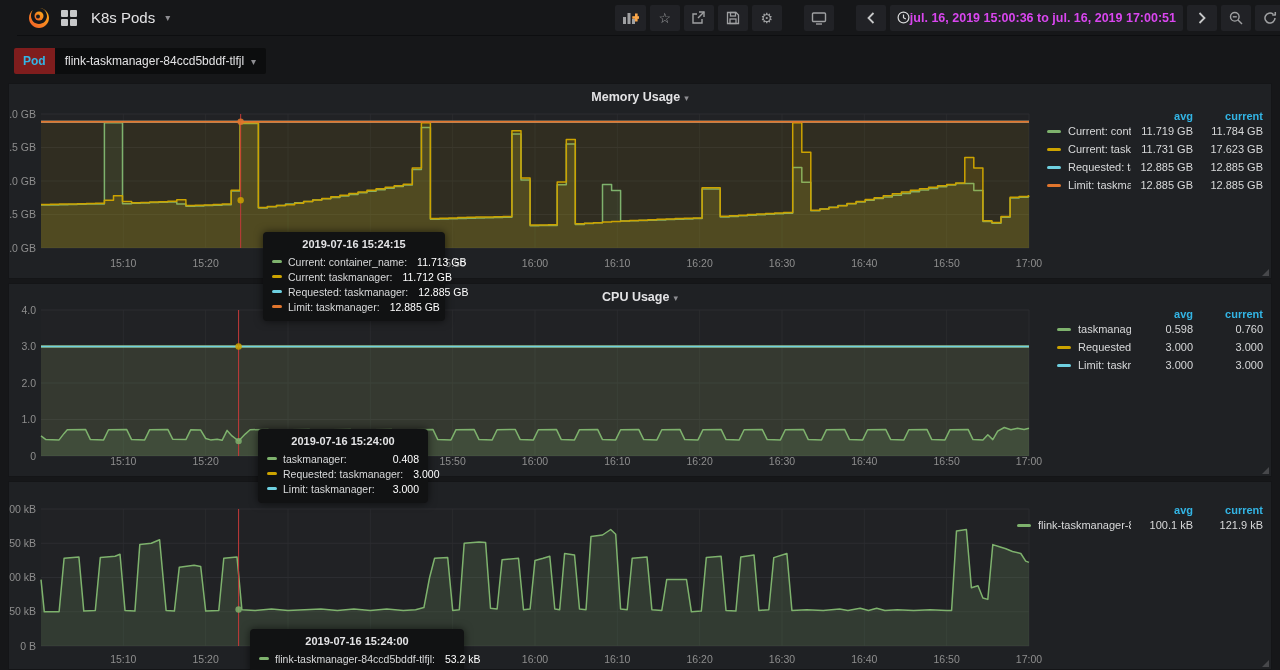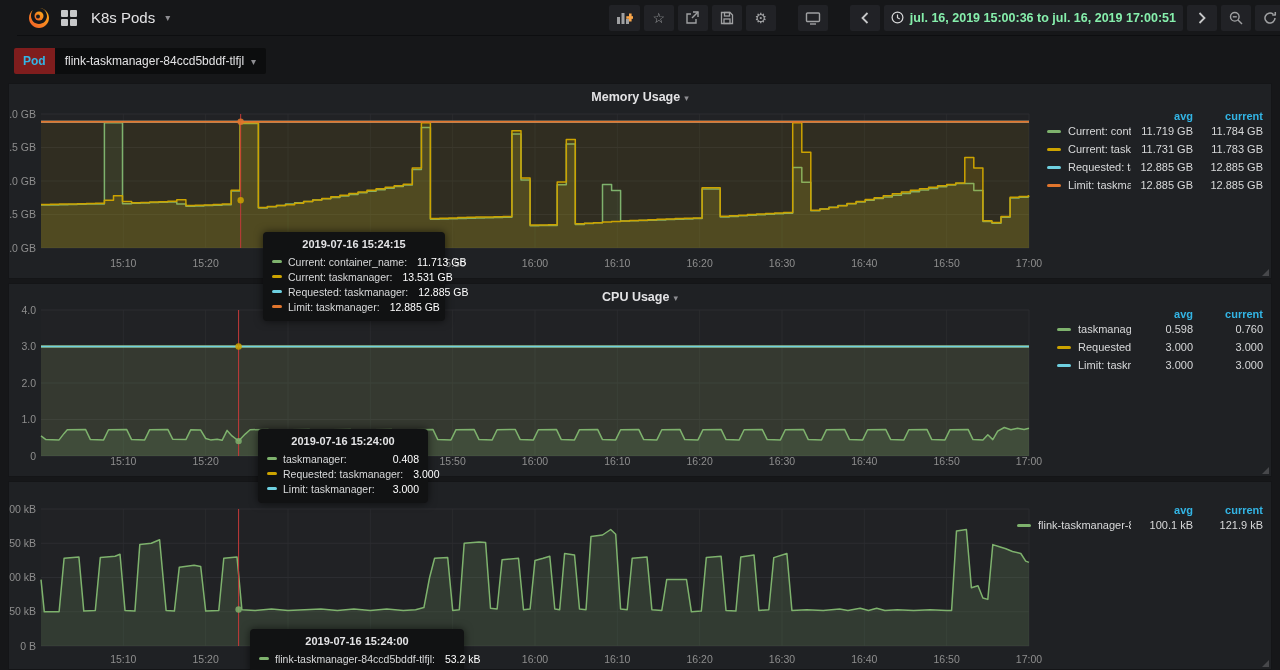--- a/index.html
+++ b/index.html
@@ -10,21 +10,21 @@
   .nav-left { display:flex; align-items:center; gap:10px; padding-left:10px; }
   .apps-icon { display:grid; grid-template-columns:7px 7px; grid-gap:2px; }
   .apps-icon span { width:7px; height:7px; background:#c7c8c9; border-radius:1px; }
   .dash-title { font-size:15px; color:#e3e3e5; margin-left:4px; }
   .caret { color:#8e8e92; font-size:10px; }
   .nav-right { margin-left:auto; display:flex; align-items:center; gap:4px; padding-right:12px; }
   .ibtn { height:26px; min-width:30px; padding:0 7px; background:#212226; border-radius:2px;
     display:flex; align-items:center; justify-content:center; color:#9fa0a2; cursor:pointer; }
   .ibtn svg { display:block; }
   .gap { width:14px; }
-  .time-btn { display:flex; gap:6px; align-items:center; font-size:12.5px; color:#86efac; }
+  .time-btn { display:flex; gap:0; align-items:center; font-size:12.5px; color:#d946ef; }
   .star-glyph { font-size:14px; }
   .gear-glyph { font-size:14px; }
   .submenu { position:absolute; left:0; top:36px; width:1280px; height:46px; background:#161719; }
   .var-chip { position:absolute; left:14px; top:12px; height:26px; display:flex; align-items:stretch;
     font-size:12px; }
   .var-label { background:#7f1d1d; color:#33b5e5; font-weight:bold; display:flex; align-items:center;
     padding:0 9px; border-radius:2px 0 0 2px; }
   .var-value { background:#0c0d0e; color:#e3e3e5; display:flex; align-items:center; gap:7px;
     padding:0 10px; border-radius:0 2px 2px 0; cursor:pointer; }
   .panel { position:absolute; left:8px; width:1264px; background:#1f2124;
@@ -169,21 +169,21 @@
       <div class="lg-row">
         <span class="lg-dash" style="background: rgb(126, 178, 109);"></span>
         <span class="lg-label">Current: container_name</span>
         <span class="col-avg">11.719 GB</span>
         <span class="col-cur">11.784 GB</span>
       </div>
       <div class="lg-row">
         <span class="lg-dash" style="background: rgb(204, 163, 0);"></span>
         <span class="lg-label">Current: taskmanager</span>
         <span class="col-avg">11.731 GB</span>
-        <span class="col-cur">11.783 GB</span>
+        <span class="col-cur">17.623 GB</span>
       </div>
       <div class="lg-row">
         <span class="lg-dash" style="background: rgb(110, 208, 224);"></span>
         <span class="lg-label">Requested: taskmanager</span>
         <span class="col-avg">12.885 GB</span>
         <span class="col-cur">12.885 GB</span>
       </div>
       <div class="lg-row">
         <span class="lg-dash" style="background: rgb(224, 117, 45);"></span>
         <span class="lg-label">Limit: taskmanager</span>
@@ -378,21 +378,21 @@
 <div class="tooltip" style="left:263px;top:232px;width:182px;">
     <div class="tt-title">2019-07-16 15:24:15</div>
     <div class="tt-row">
       <span class="tt-dash" style="background: rgb(126, 178, 109);"></span>
       <span class="tt-label">Current: container_name:</span>
       <span class="tt-val">11.713 GB</span>
     </div>
     <div class="tt-row">
       <span class="tt-dash" style="background: rgb(204, 163, 0);"></span>
       <span class="tt-label">Current: taskmanager:</span>
-      <span class="tt-val">13.531 GB</span>
+      <span class="tt-val">11.712 GB</span>
     </div>
     <div class="tt-row">
       <span class="tt-dash" style="background: rgb(110, 208, 224);"></span>
       <span class="tt-label">Requested: taskmanager:</span>
       <span class="tt-val">12.885 GB</span>
     </div>
     <div class="tt-row">
       <span class="tt-dash" style="background: rgb(224, 117, 45);"></span>
       <span class="tt-label">Limit: taskmanager:</span>
       <span class="tt-val">12.885 GB</span>

